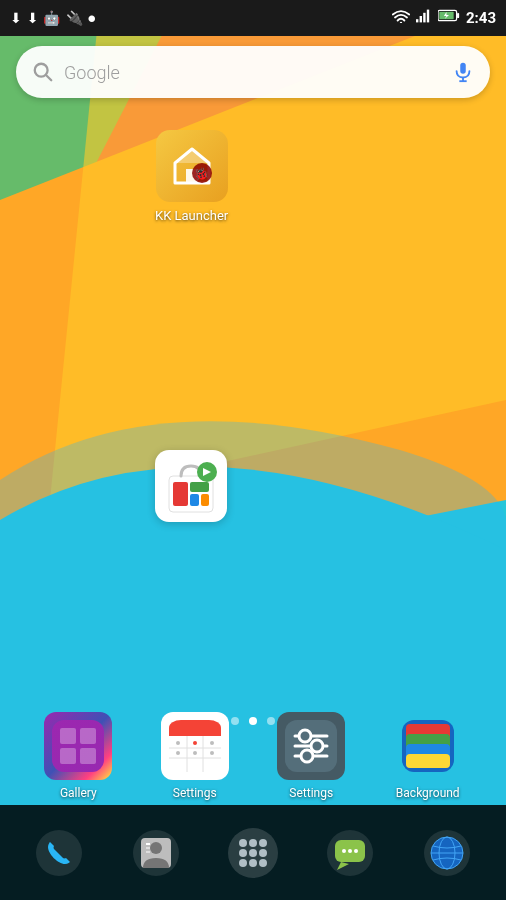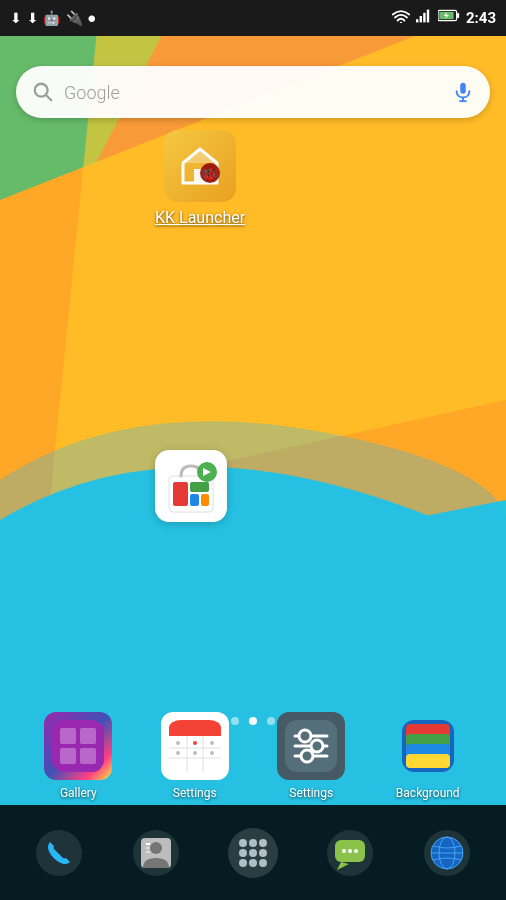--- a/index.html
+++ b/index.html
@@ -68,21 +68,20 @@
       left: 16px;
       right: 16px;
       height: 52px;
       background: rgba(255,255,255,0.95);
       border-radius: 26px;
       display: flex;
       align-items: center;
       padding: 0 16px;
       z-index: 10;
       box-shadow: 0 2px 6px rgba(0,0,0,0.2);
-      margin-top: 20px;
     }
 
     #search-bar .search-icon-svg {
       width: 22px;
       height: 22px;
       margin-right: 10px;
       flex-shrink: 0;
     }
 
     #search-text {
@@ -117,25 +116,24 @@
       background: linear-gradient(135deg, #f5c842 0%, #e8a020 100%);
       border-radius: 14px;
       display: flex;
       align-items: center;
       justify-content: center;
       position: relative;
     }
 
     .app-label {
       color: white;
-      font-size: 16px;
+      font-size: 13px;
       text-shadow: 0 1px 3px rgba(0,0,0,0.7);
       text-align: center;
       font-weight: 400;
-      text-decoration: underline;
     }
 
     
     #play-store {
       position: absolute;
       top: 450px;
       left: 155px;
       z-index: 10;
       display: flex;
       flex-direction: column;

